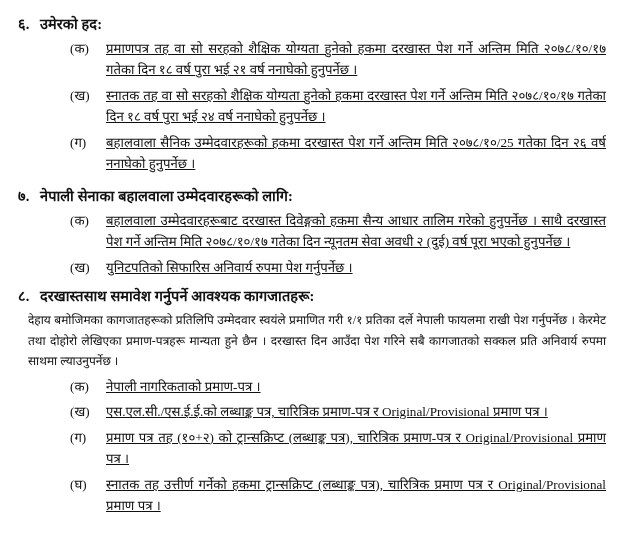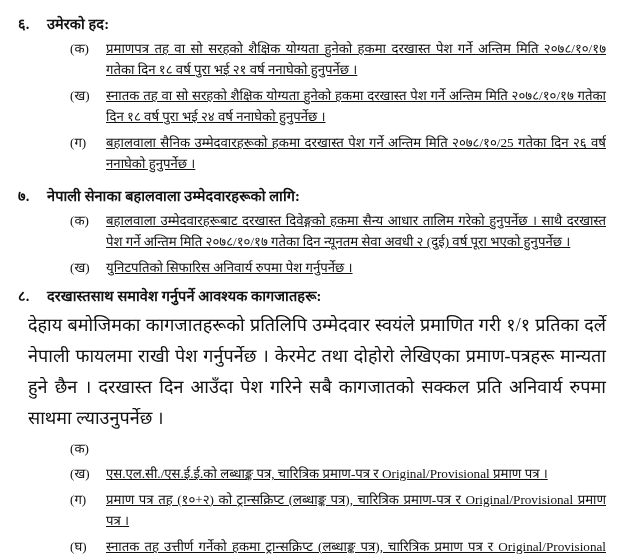--- a/index.html
+++ b/index.html
@@ -37,21 +37,20 @@
   }
   .section-num {
     width: 26px;
     flex: 0 0 26px;
     text-align: left;
     padding-left: 4px;
     box-sizing: border-box;
   }
   .section-title {
     flex: 1 1 auto;
-    margin-left: 7px;
   }
 
   
   .sub-list {
     margin: 2px 0 0 0;
   }
 
   
   .sub-row {
     display: flex;
@@ -69,21 +68,21 @@
   }
   .sub-row .body {
     flex: 1 1 auto;
     text-align: justify;
     padding-right: 2px;
     text-decoration: underline;
   }
 
   
   .para {
-    font-size: 18px;
+    font-size: 12px;
     line-height: 1.72;
     text-align: justify;
     padding: 2px 2px 2px 14px;
   }
 
   .gap-sm { height: 4px; }
   .gap-md { height: 7px; }
 </style>
 </head>
 <body>
@@ -134,20 +133,21 @@
 
   <div class="section">
     <div class="section-head">
       <span class="section-num">८.</span>
       <span class="section-title">दरखास्तसाथ समावेश गर्नुपर्ने आवश्यक कागजातहरू:</span>
     </div>
     <div class="para">देहाय बमोजिमका कागजातहरूको प्रतिलिपि उम्मेदवार स्वयंले प्रमाणित गरी १/१ प्रतिका दर्ले नेपाली फायलमा राखी पेश गर्नुपर्नेछ । केरमेट तथा दोहोरो लेखिएका प्रमाण-पत्रहरू मान्यता हुने छैन । दरखास्त दिन आउँदा पेश गरिने सबै कागजातको सक्कल प्रति अनिवार्य रुपमा साथमा ल्याउनुपर्नेछ ।</div>
     <div class="sub-list">
       <div class="sub-row">
         <span class="letter">(क)</span>
+        <span class="body">नेपाली नागरिकताको प्रमाण-पत्र ।</span>
       </div>
       <div class="sub-row">
         <span class="letter">(ख)</span>
         <span class="body">एस.एल.सी./एस.ई.ई.को लब्धाङ्क पत्र, चारित्रिक प्रमाण-पत्र र Original/Provisional प्रमाण पत्र ।</span>
       </div>
       <div class="sub-row">
         <span class="letter">(ग)</span>
         <span class="body">प्रमाण पत्र तह (१०+२) को ट्रान्सक्रिप्ट (लब्धाङ्क पत्र), चारित्रिक प्रमाण-पत्र र Original/Provisional प्रमाण पत्र ।</span>
       </div>
       <div class="sub-row">

